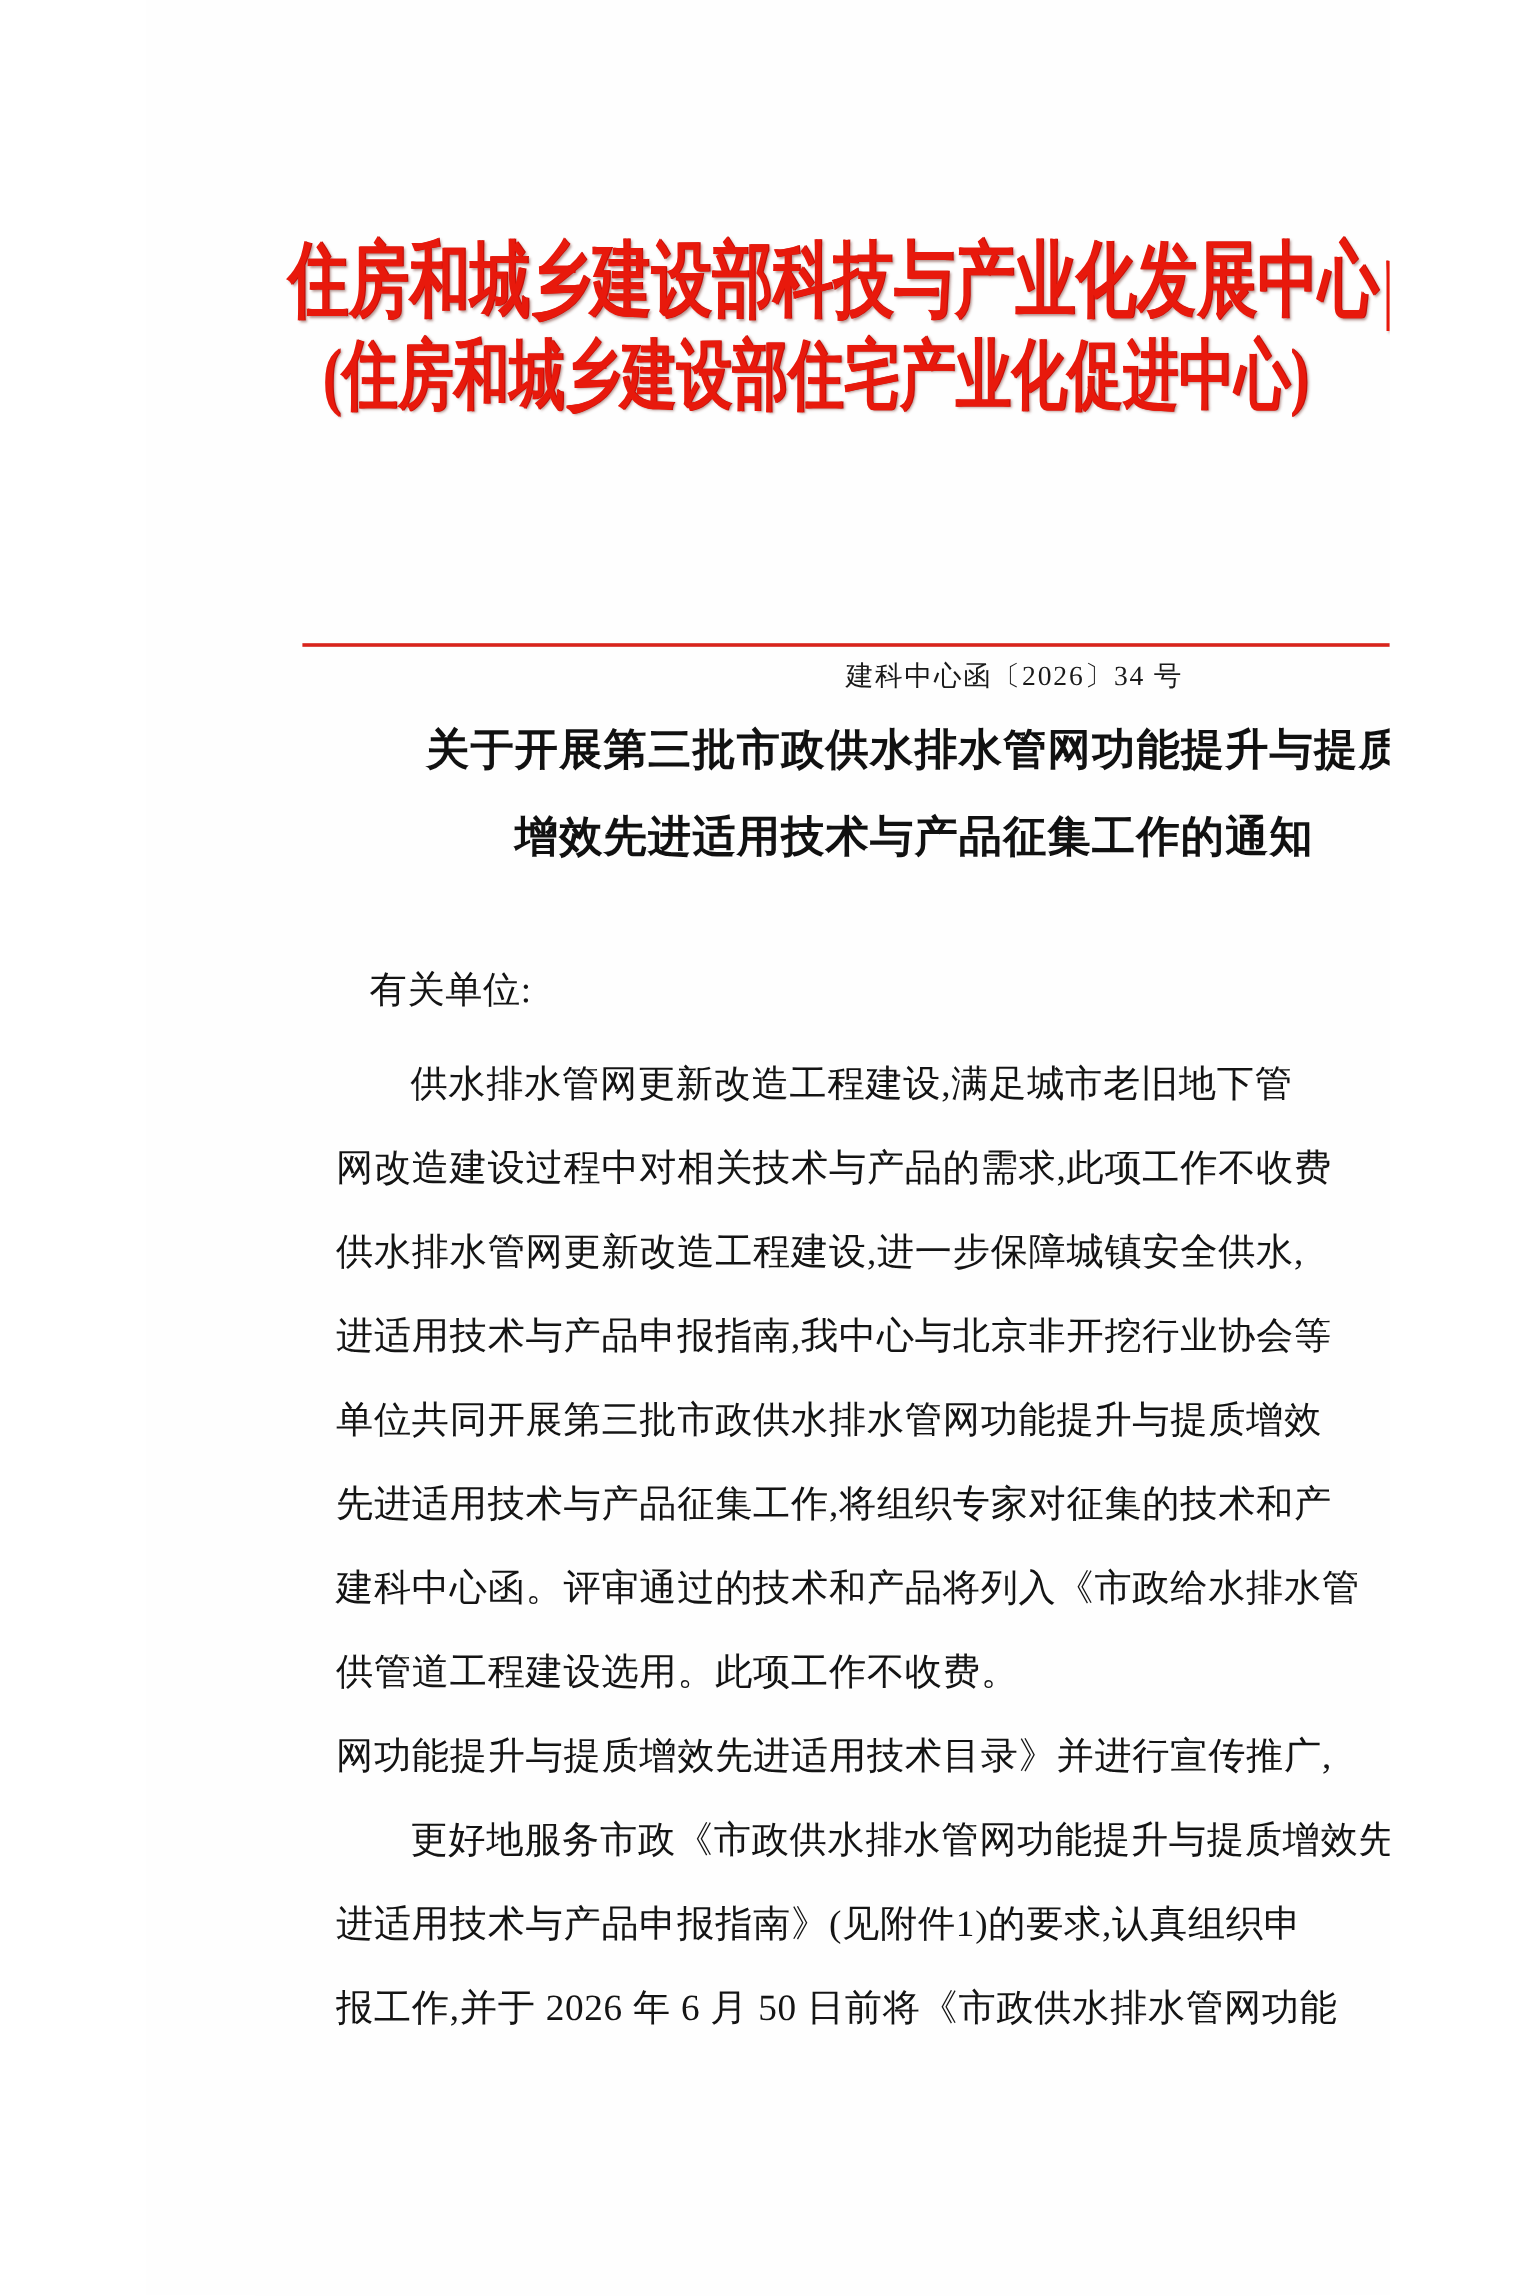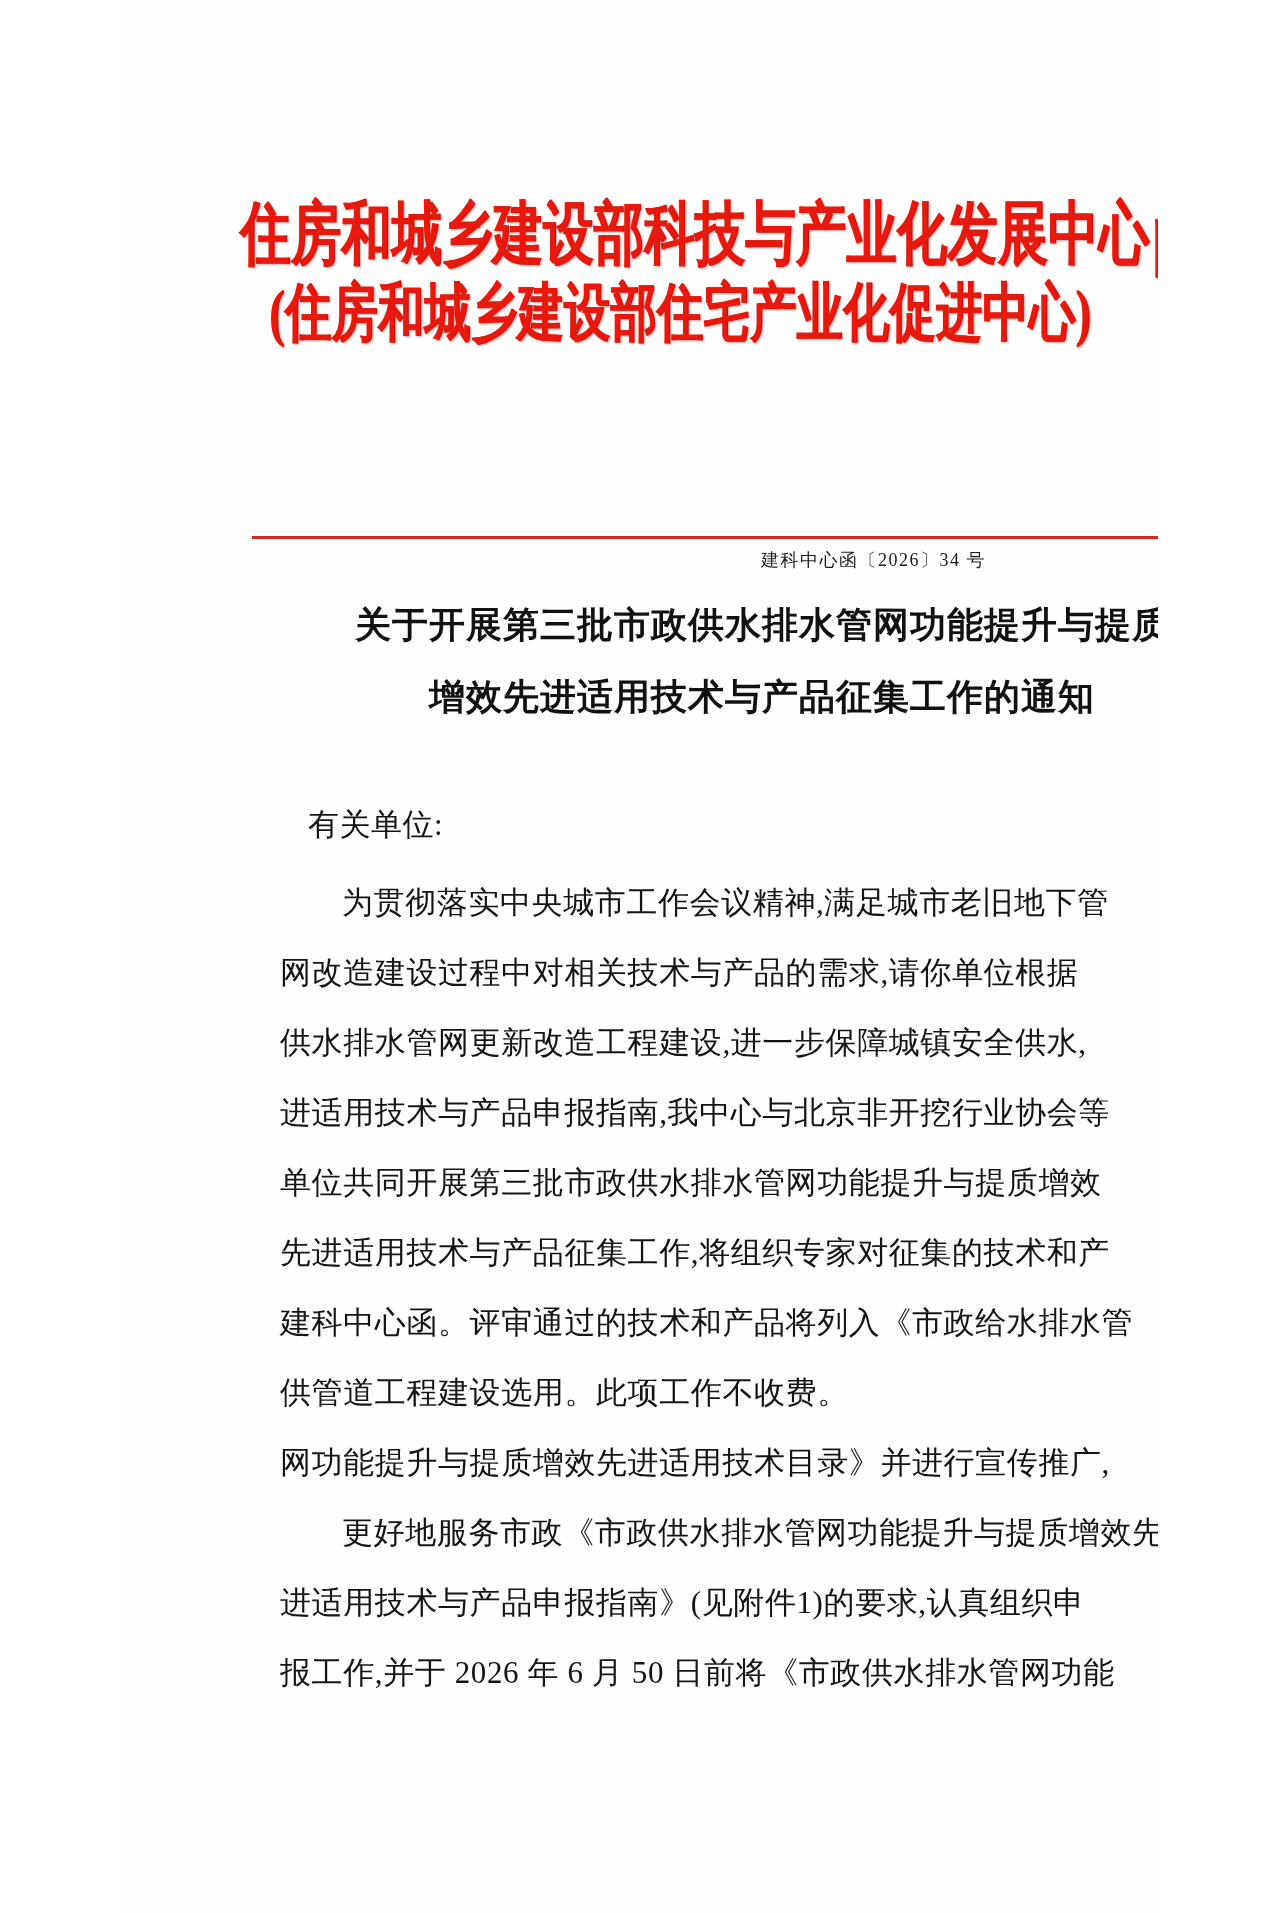--- a/index.html
+++ b/index.html
@@ -78,21 +78,21 @@
     height: 3px;
     background: #d8241c;
   }
 
   
   .doc-number {
     position: absolute;
     right: 172px;
     top: 548px;
     font-family: "Liberation Serif", "DejaVu Serif", serif;
-    font-size: 18px;
+    font-size: 23px;
     letter-spacing: 1.5px;
     color: #1a1a1a;
     white-space: nowrap;
   }
 
   
   .doc-title {
     position: absolute;
     left: 160px;
     top: 589px;
@@ -156,22 +156,22 @@
 
   <div class="doc-title">
     <div class="t-line">关于开展第三批市政供水排水管网功能提升与提质</div>
     <div class="t-line">增效先进适用技术与产品征集工作的通知</div>
   </div>
 
   <div class="body-block">
     <div class="salutation">有关单位:</div>
 
     <div>
-      <div class="body-line indent">为贯彻落实中央城市工作会议精神,满足城市老旧地下管</div>
-      <div class="body-line">网改造建设过程中对相关技术与产品的需求,请你单位根据</div>
+      <div class="body-line indent">供水排水管网更新改造工程建设,满足城市老旧地下管</div>
+      <div class="body-line">网改造建设过程中对相关技术与产品的需求,此项工作不收费</div>
       <div class="body-line">供水排水管网更新改造工程建设,进一步保障城镇安全供水,</div>
       <div class="body-line">进适用技术与产品申报指南,我中心与北京非开挖行业协会等</div>
       <div class="body-line">单位共同开展第三批市政供水排水管网功能提升与提质增效</div>
       <div class="body-line">先进适用技术与产品征集工作,将组织专家对征集的技术和产</div>
       <div class="body-line">建科中心函。评审通过的技术和产品将列入《市政给水排水管</div>
       <div class="body-line">供管道工程建设选用。此项工作不收费。</div>
       <div class="body-line">网功能提升与提质增效先进适用技术目录》并进行宣传推广,</div>
     </div>
 
     <div>

